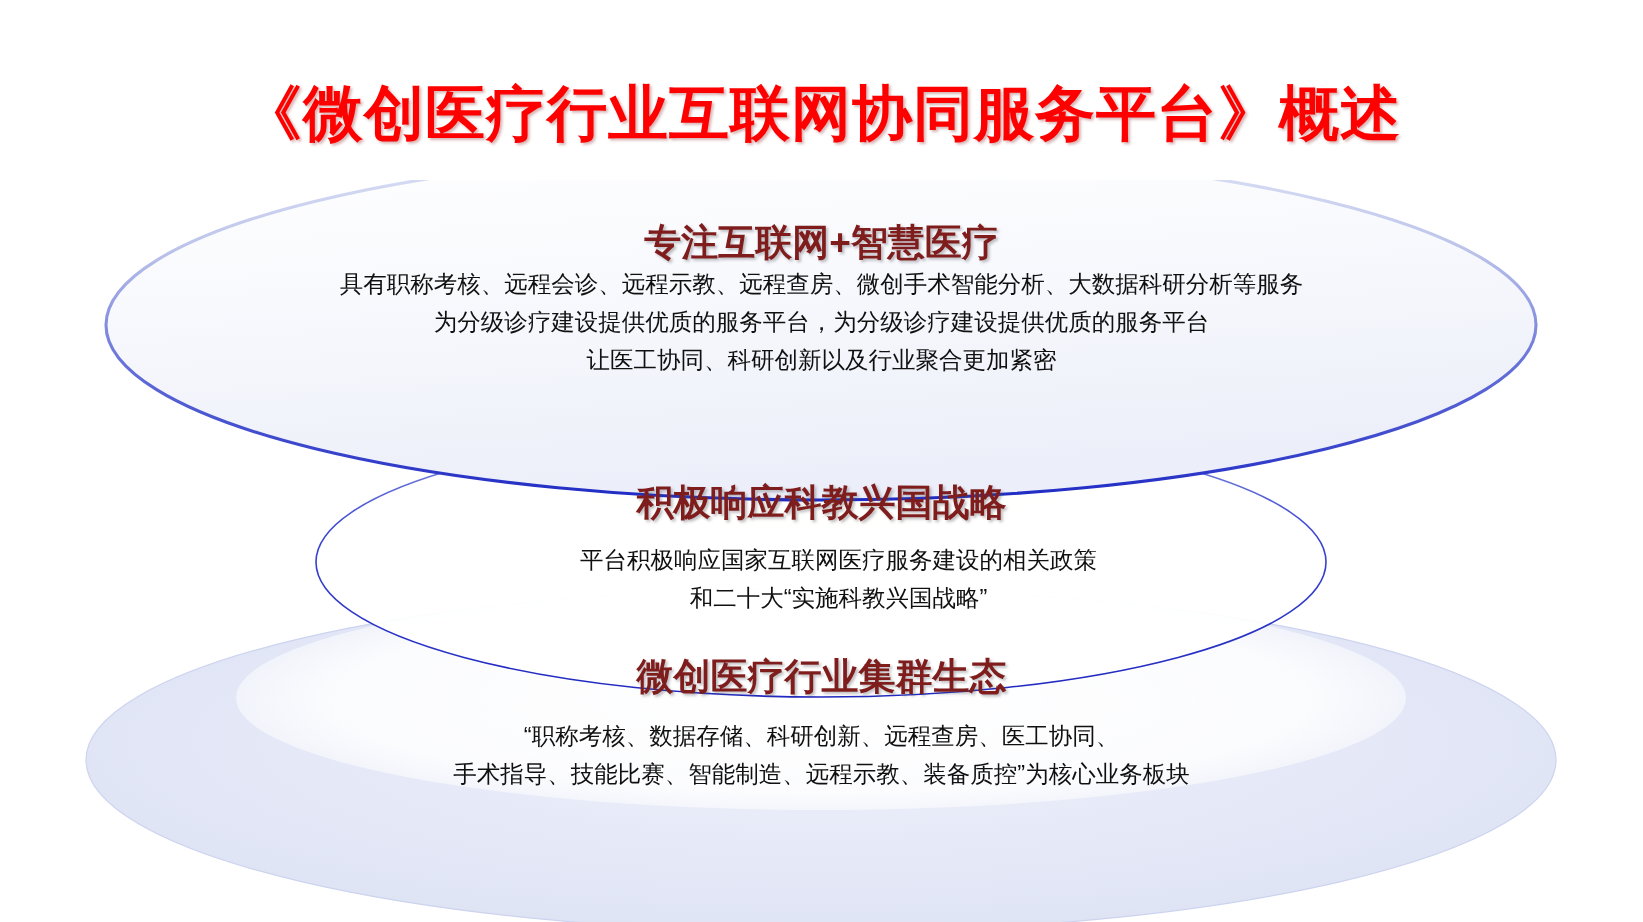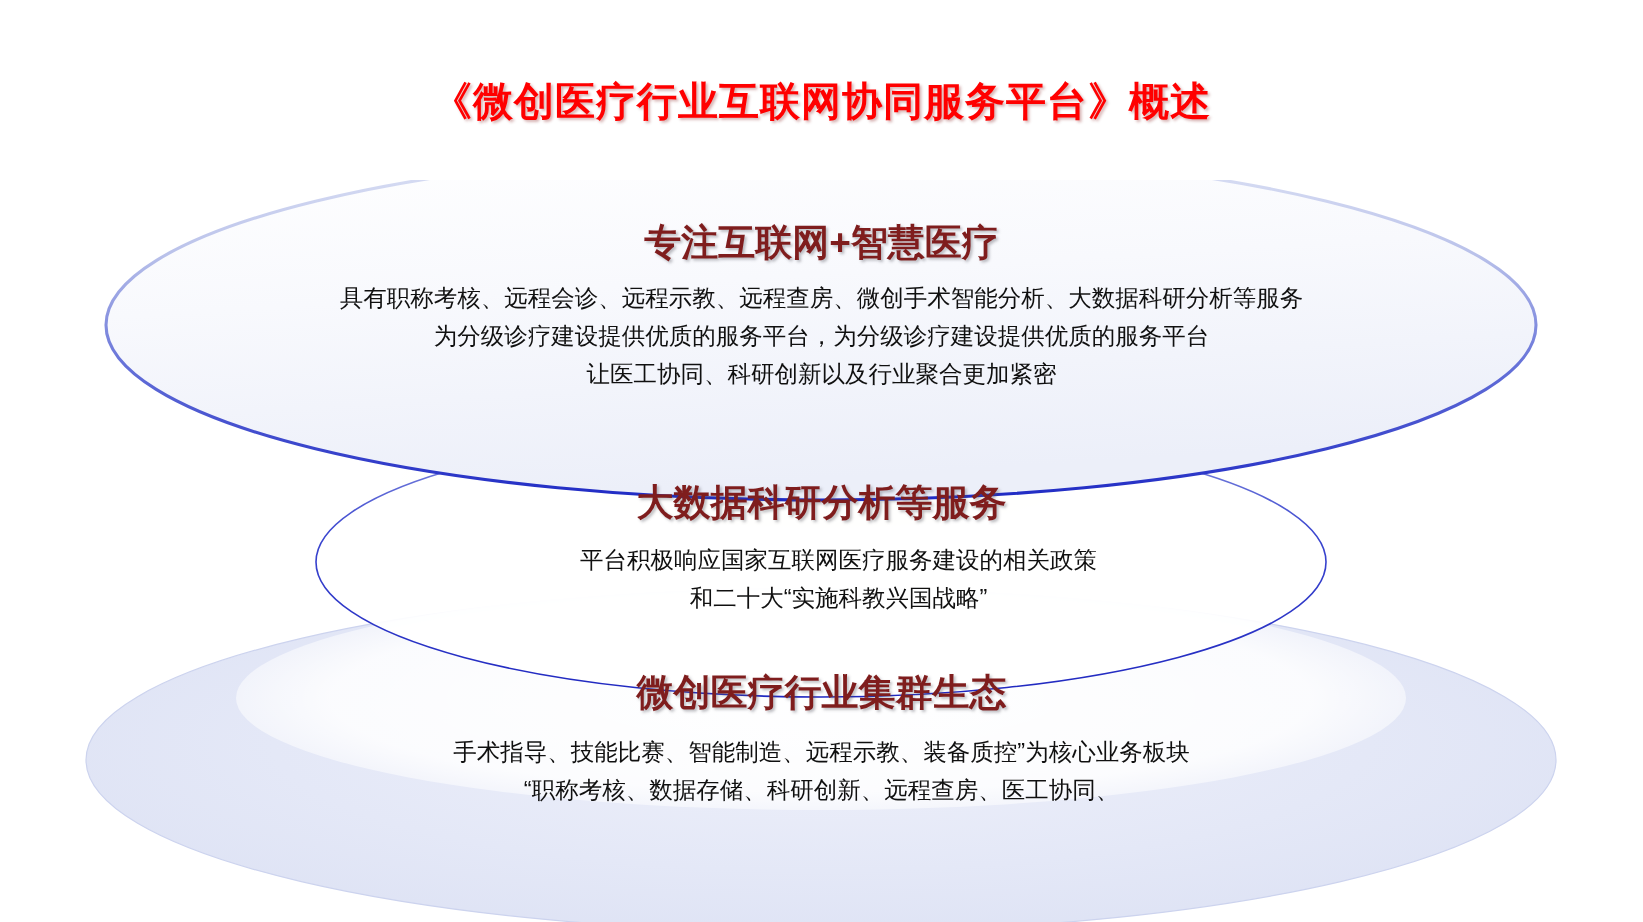--- a/index.html
+++ b/index.html
@@ -23,21 +23,21 @@
     background: #ffffff;
   }
 
   
   .slide-title {
     position: absolute;
     left: 0;
     top: 74px;
     width: 1643px;
     text-align: center;
-    font-size: 40px;
+    font-size: 60px;
     font-weight: bold;
     color: #FF0000;
     letter-spacing: 1px;
     text-shadow: 2px 2px 3px rgba(120,0,0,0.30);
     white-space: nowrap;
   }
 
   
   #stage {
     position: absolute;
@@ -55,30 +55,29 @@
   }
   .tier-head {
     font-size: 37px;
     font-weight: bold;
     color: #7f1d1d;
     text-shadow: 2px 2px 3px rgba(80,80,90,0.38);
     white-space: nowrap;
     line-height: 1.15;
   }
   .tier-body {
-    margin-top: 14px;
     font-size: 23.5px;
     color: #101010;
     line-height: 1.62;
   }
   .tier-body .ln { display: block; white-space: nowrap; }
 
   #tier1 { top: 222px; }
   #tier2 { top: 482px; }
-  #tier3 { top: 672px; }
+  #tier3 { top: 656px; }
 
   #tier2 .tier-body { margin-top: 16px; margin-left: 34px; }
   #tier3 .tier-body { margin-top: 18px; }
 </style>
 </head>
 <body>
 
 <div id="slide">
 
   <div class="slide-title">《微创医疗行业互联网协同服务平台》概述</div>
@@ -143,28 +142,28 @@
   <div class="tier" id="tier1">
     <div class="tier-head">专注互联网+智慧医疗</div>
     <div class="tier-body">
       <span class="ln">具有职称考核、远程会诊、远程示教、远程查房、微创手术智能分析、大数据科研分析等服务</span>
       <span class="ln">为分级诊疗建设提供优质的服务平台，为分级诊疗建设提供优质的服务平台</span>
       <span class="ln">让医工协同、科研创新以及行业聚合更加紧密</span>
     </div>
   </div>
 
   <div class="tier" id="tier2">
-    <div class="tier-head">大数据科研分析等服务</div>
+    <div class="tier-head">积极响应科教兴国战略</div>
     <div class="tier-body">
       <span class="ln">平台积极响应国家互联网医疗服务建设的相关政策</span>
       <span class="ln">和二十大“实施科教兴国战略”</span>
     </div>
   </div>
 
   <div class="tier" id="tier3">
     <div class="tier-head">微创医疗行业集群生态</div>
     <div class="tier-body">
+      <span class="ln">“职称考核、数据存储、科研创新、远程查房、医工协同、</span>
       <span class="ln">手术指导、技能比赛、智能制造、远程示教、装备质控”为核心业务板块</span>
-      <span class="ln">“职称考核、数据存储、科研创新、远程查房、医工协同、</span>
     </div>
   </div>
 
 </div>
 
 </body></html>

